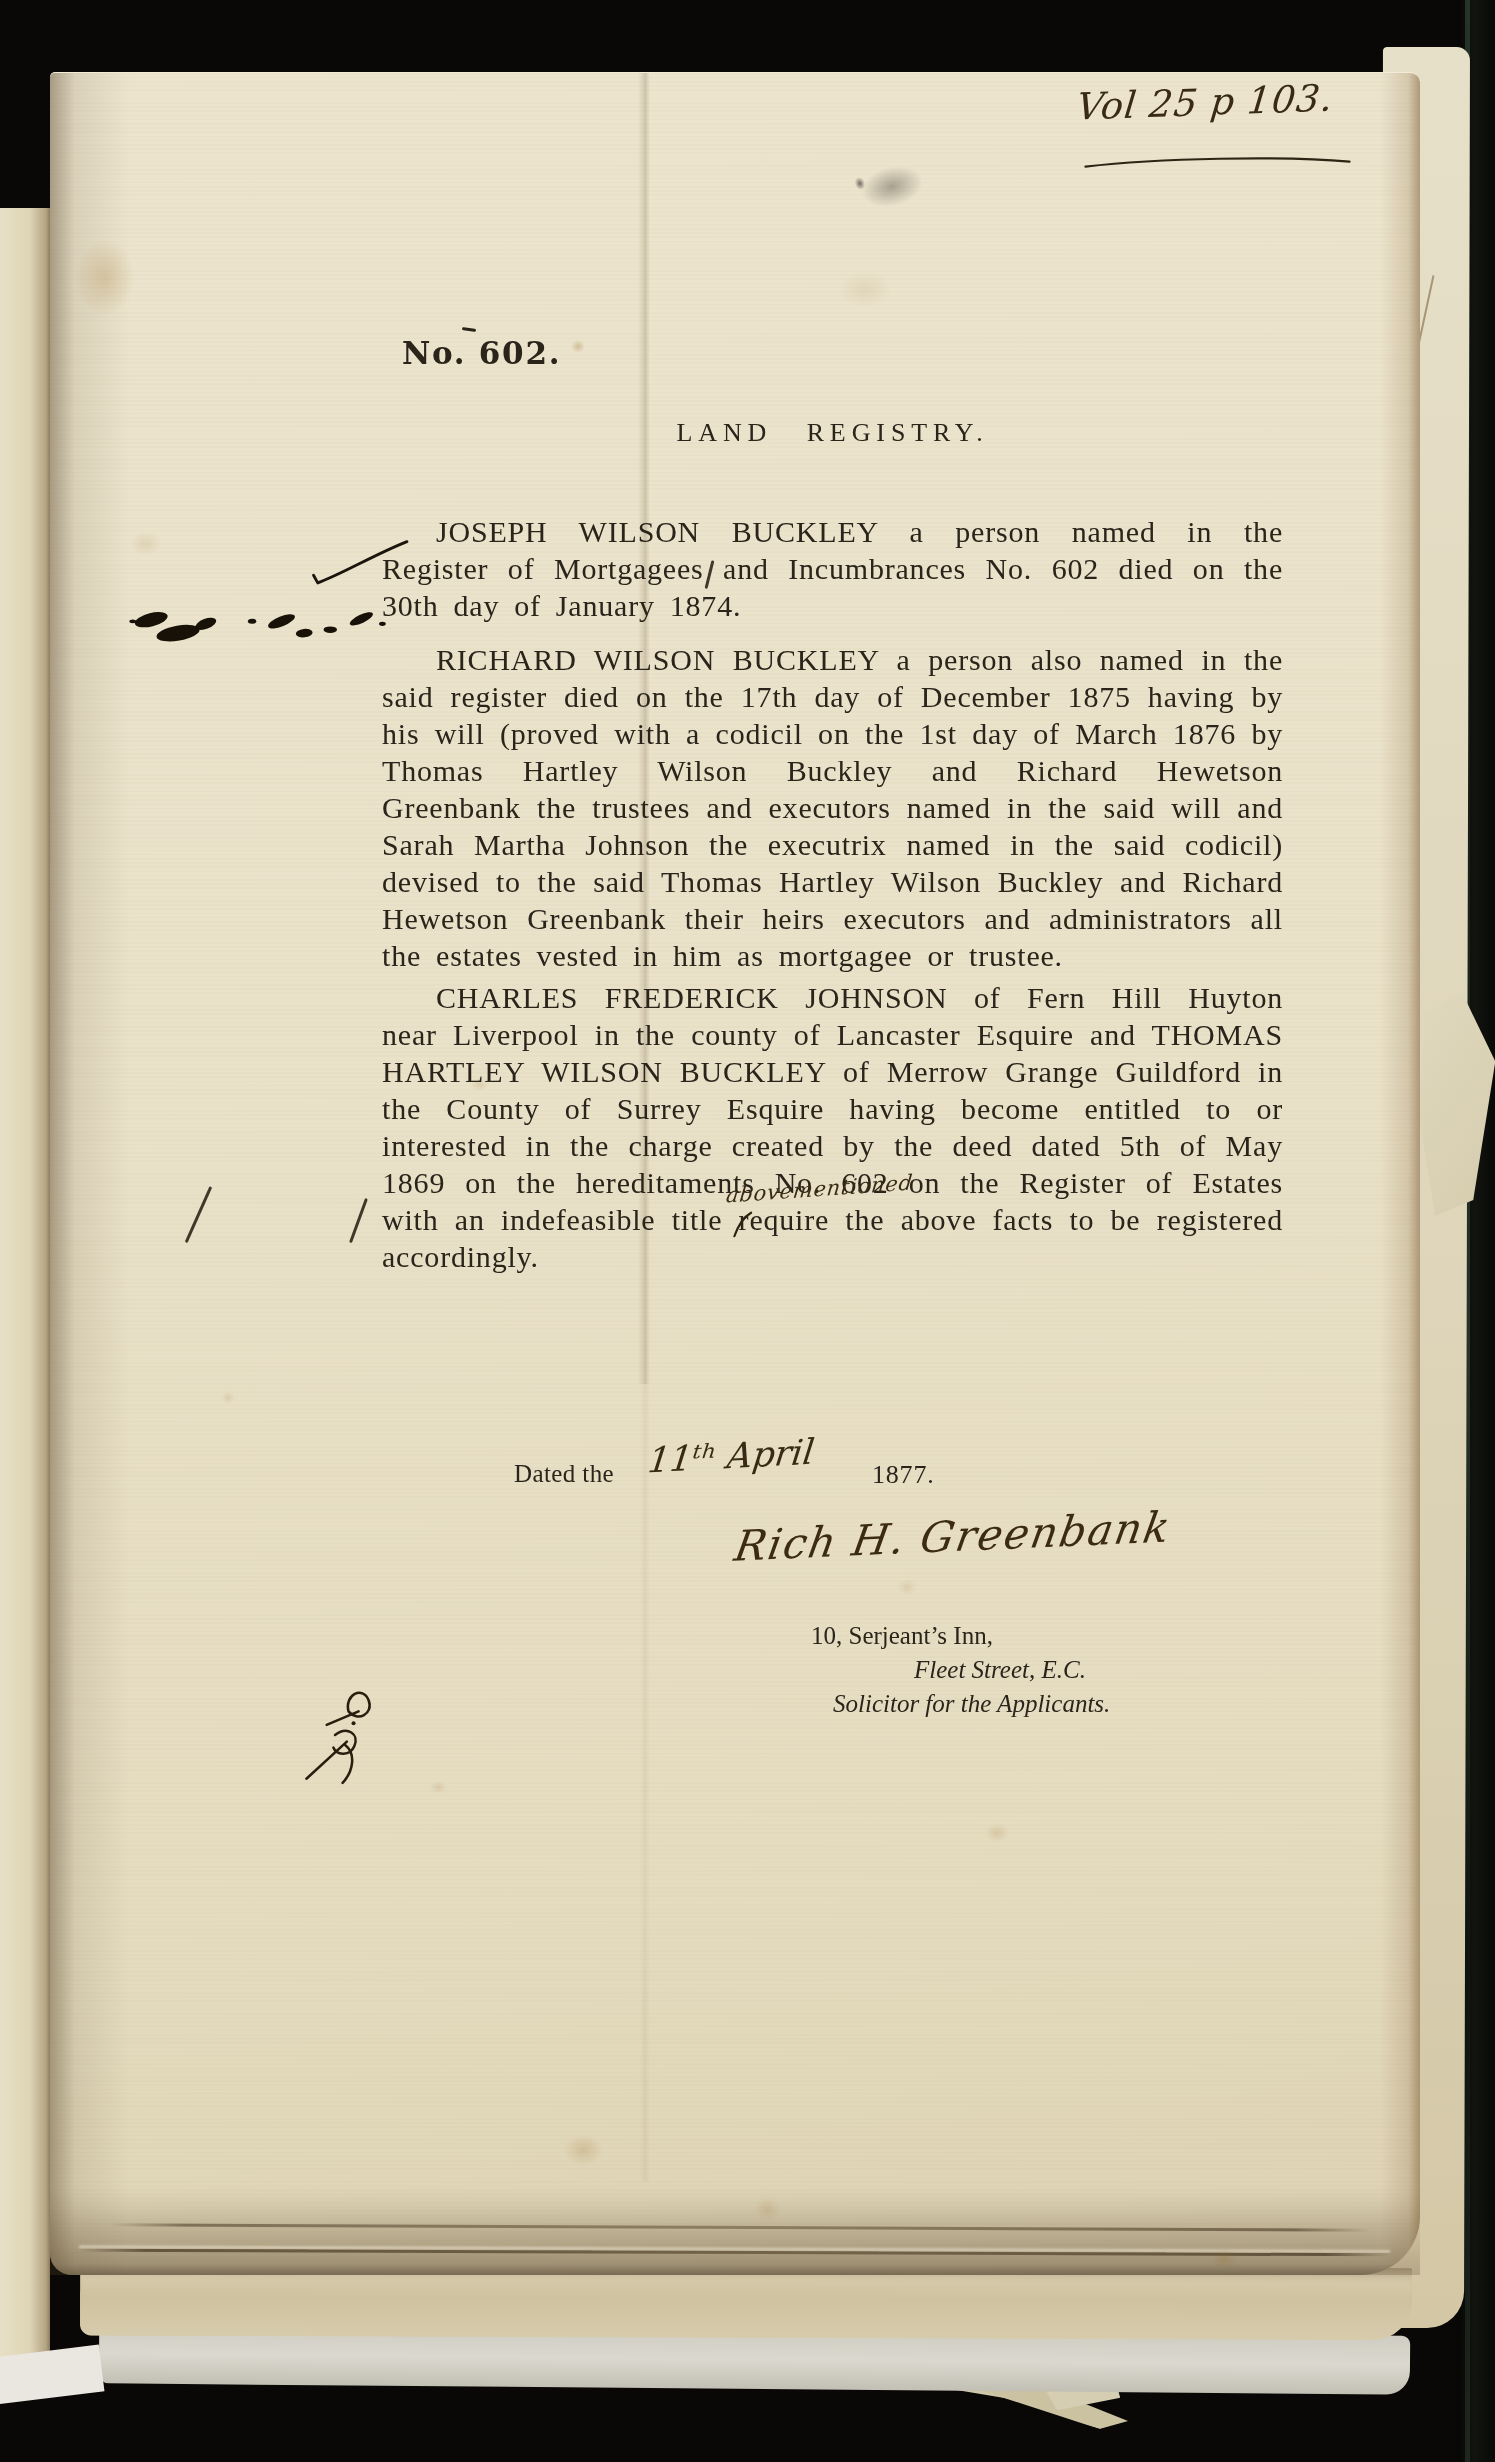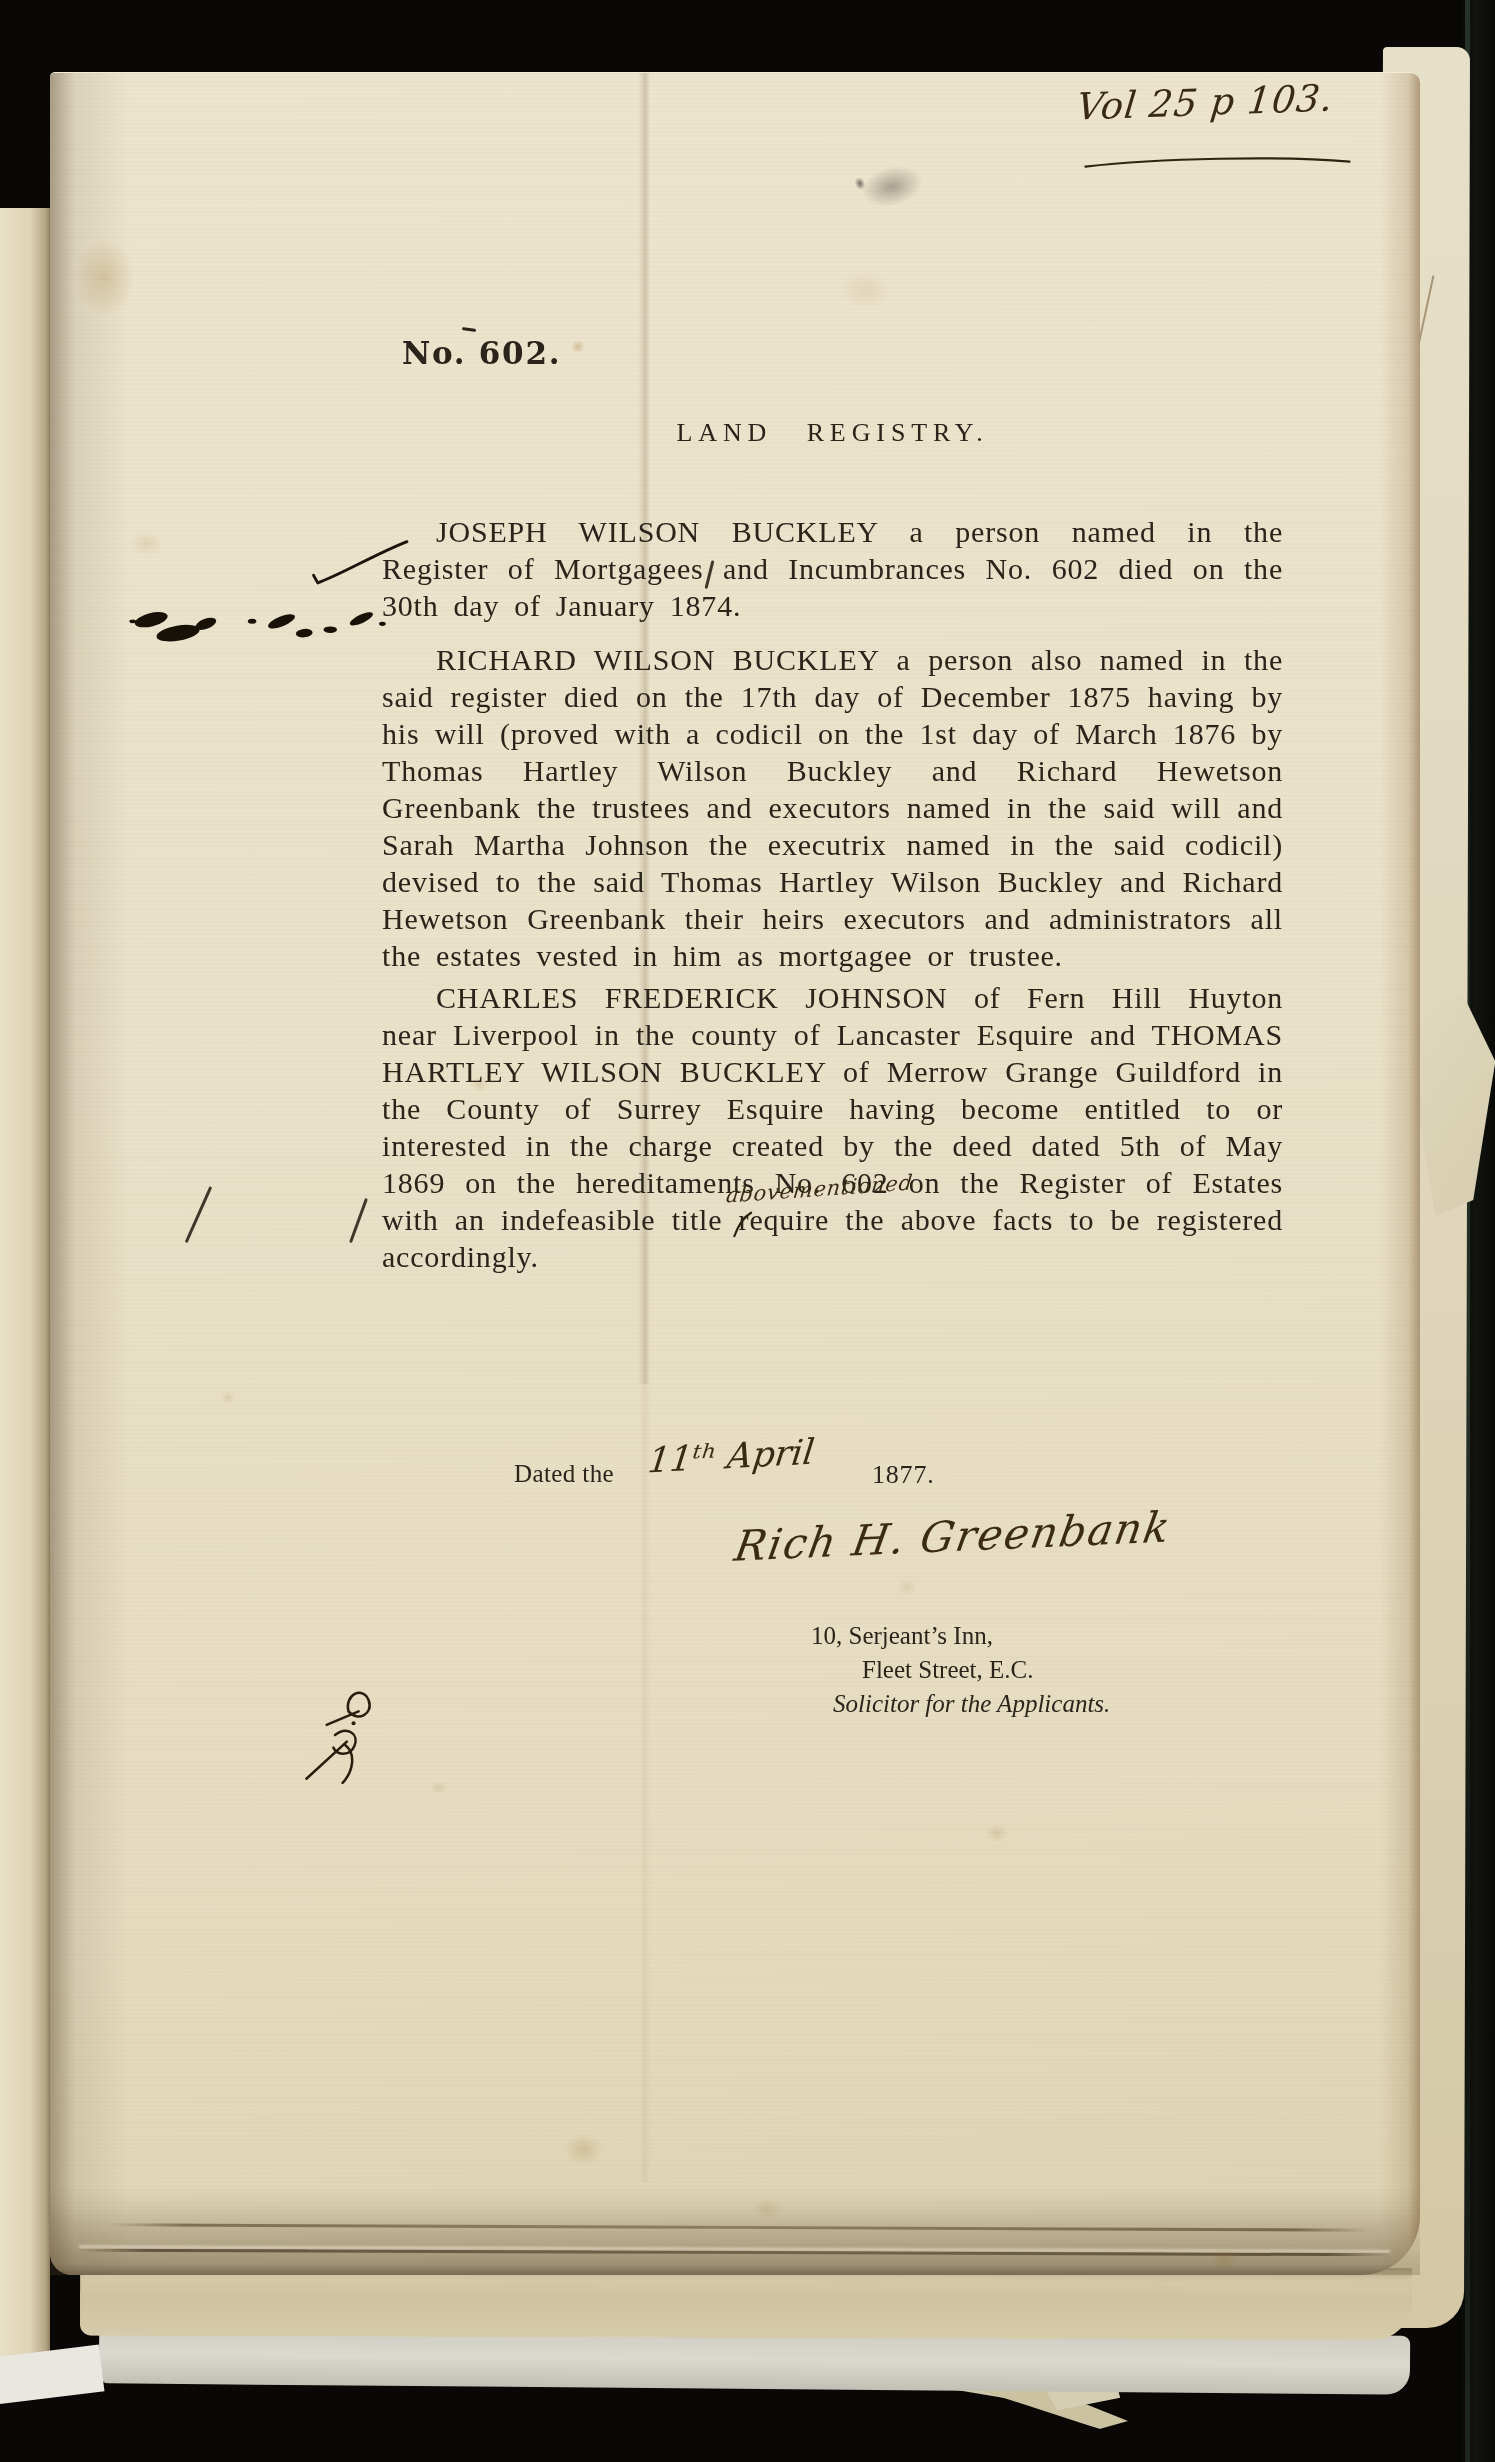--- a/index.html
+++ b/index.html
@@ -72,21 +72,21 @@
        letter-spacing:0.8px;white-space:nowrap;}
   .insertion{position:absolute;left:676px;top:1104px;font-size:21px;transform:rotate(-4deg) skewX(-10deg);
        letter-spacing:0.8px;white-space:nowrap;}
   .dated-prefix{position:absolute;left:464px;top:1387px;font-size:25px;letter-spacing:0.4px;}
   .dated-hand{position:absolute;left:598px;top:1363px;font-size:35px;transform:rotate(-3deg) skewX(-10deg);
        white-space:nowrap;}
   .dated-year{position:absolute;left:822px;top:1387px;font-size:26px;letter-spacing:0.8px;}
   .signature{position:absolute;left:685px;top:1439px;font-size:42px;transform:rotate(-2.5deg) skewX(-12deg);
        letter-spacing:1.7px;white-space:nowrap;color:#3b2b13;}
   .address{position:absolute;left:761px;top:1546px;font-size:25px;line-height:34px;color:#2a241b;}
-  .addr2{margin-left:51px;} .addr3{margin-left:22px;font-style:italic;}
+  .addr2{margin-left:103px;font-style:italic;} .addr3{margin-left:22px;font-style:italic;}
   
   .mark{position:absolute;}
   .slash{position:absolute;width:2.5px;background:rgba(35,26,15,.85);border-radius:1.7px;}
   .dash-no{position:absolute;left:412px;top:255px;width:14.3px;height:3.4px;background:#2a2318;
        border-radius:1.7px;transform:rotate(8deg);}
   .smudge{position:absolute;left:811px;top:94px;width:62px;height:39px;transform:rotate(-14deg);
        background:radial-gradient(closest-side,rgba(75,70,62,.42),rgba(75,70,62,0));}
   .smudge-tip{position:absolute;left:805px;top:104px;width:10px;height:13.4px;transform:rotate(-20deg);
        background:radial-gradient(closest-side,rgba(50,45,40,.65),rgba(50,45,40,0));}
 </style>

